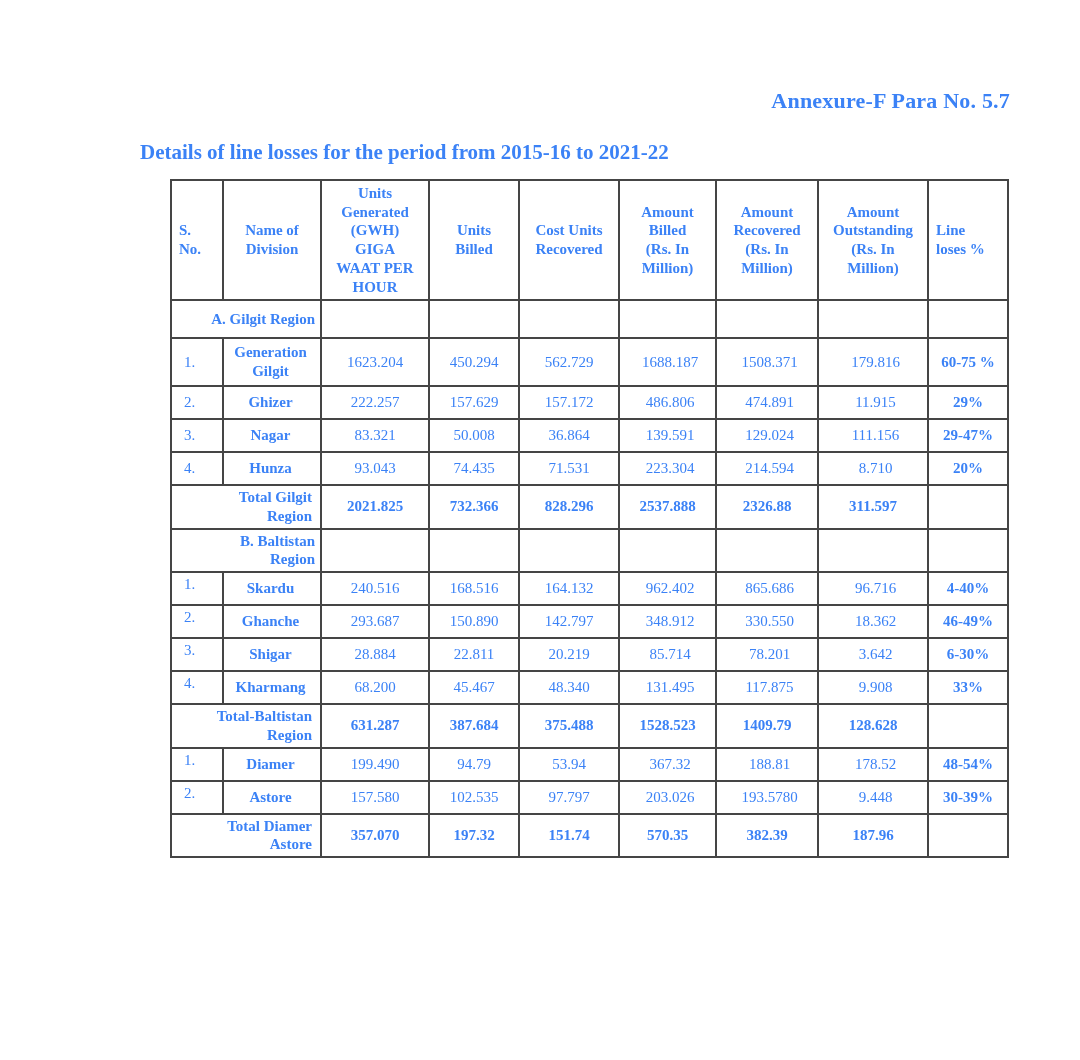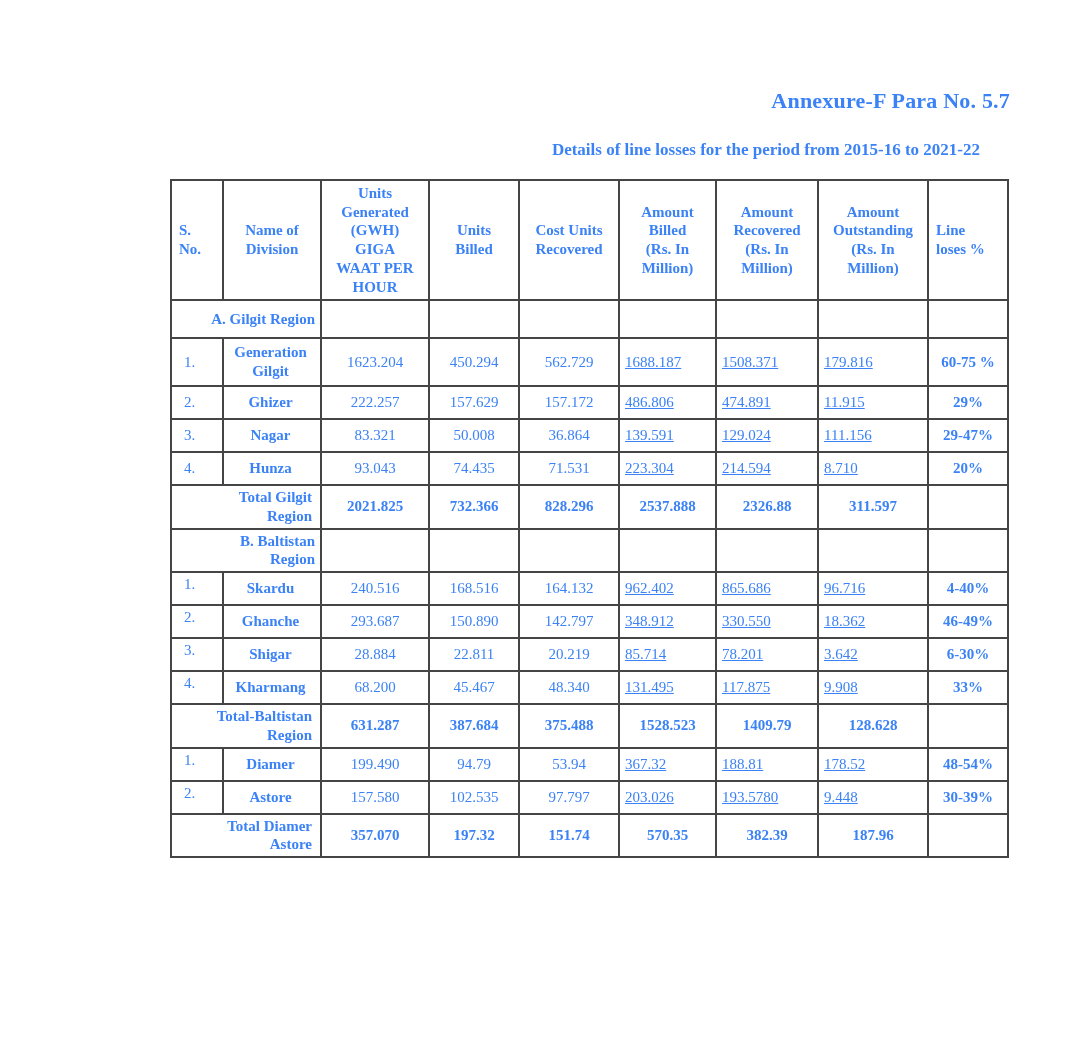--- a/index.html
+++ b/index.html
@@ -12,21 +12,21 @@
     overflow:hidden;
     margin-top:16px;
   }
   .annexure{
     position:absolute;top:72px;left:170px;width:840px;
     text-align:right;font-size:22px;font-weight:bold;
     letter-spacing:.2px;
   }
   .doc-title{
     position:absolute;top:124px;left:140px;width:840px;
-    text-align:right;font-size:17px;font-weight:bold;
+    text-align:left;font-size:21px;font-weight:bold;
   }
   table.losses{
     position:absolute;left:170px;top:163px;
     width:837px;border-collapse:collapse;table-layout:fixed;
   }
   .losses col.c-sno{width:52px}
   .losses col.c-div{width:98px}
   .losses col.c-ug{width:108px}
   .losses col.c-ub{width:90px}
   .losses col.c-cur{width:100px}
@@ -39,21 +39,21 @@
     font-size:15px;line-height:1.25;
     padding:2px 5px;vertical-align:middle;
     overflow:hidden;
   }
   .losses th{
     font-weight:bold;text-align:center;
     white-space:pre-line;height:114px;border-radius:24px;
   }
   .losses th.al{text-align:left;padding-left:7px;}
   td.c{text-align:center;}
-  td.num{text-align:left;padding-right:0;text-decoration:underline;}
+  td.num{text-align:center;padding-right:0;}
   td.b{font-weight:bold;}
   td.sno{text-align:left;padding-left:12px;}
   td.sno-top{vertical-align:top;padding-top:2px;}
   td.div{font-weight:bold;text-align:center;padding-right:8px;white-space:pre-line;}
   td.sec-label{font-weight:bold;text-align:right;padding-left:20px;white-space:pre-line;}
   td.tot-label{font-weight:bold;text-align:right;padding-right:8px;white-space:pre-line;}
   td.grand-label{font-weight:bold;text-align:center;}
   tr.h36 td{height:32px}
   tr.h46 td{height:42px}
   tr.h33 td{height:27px}

